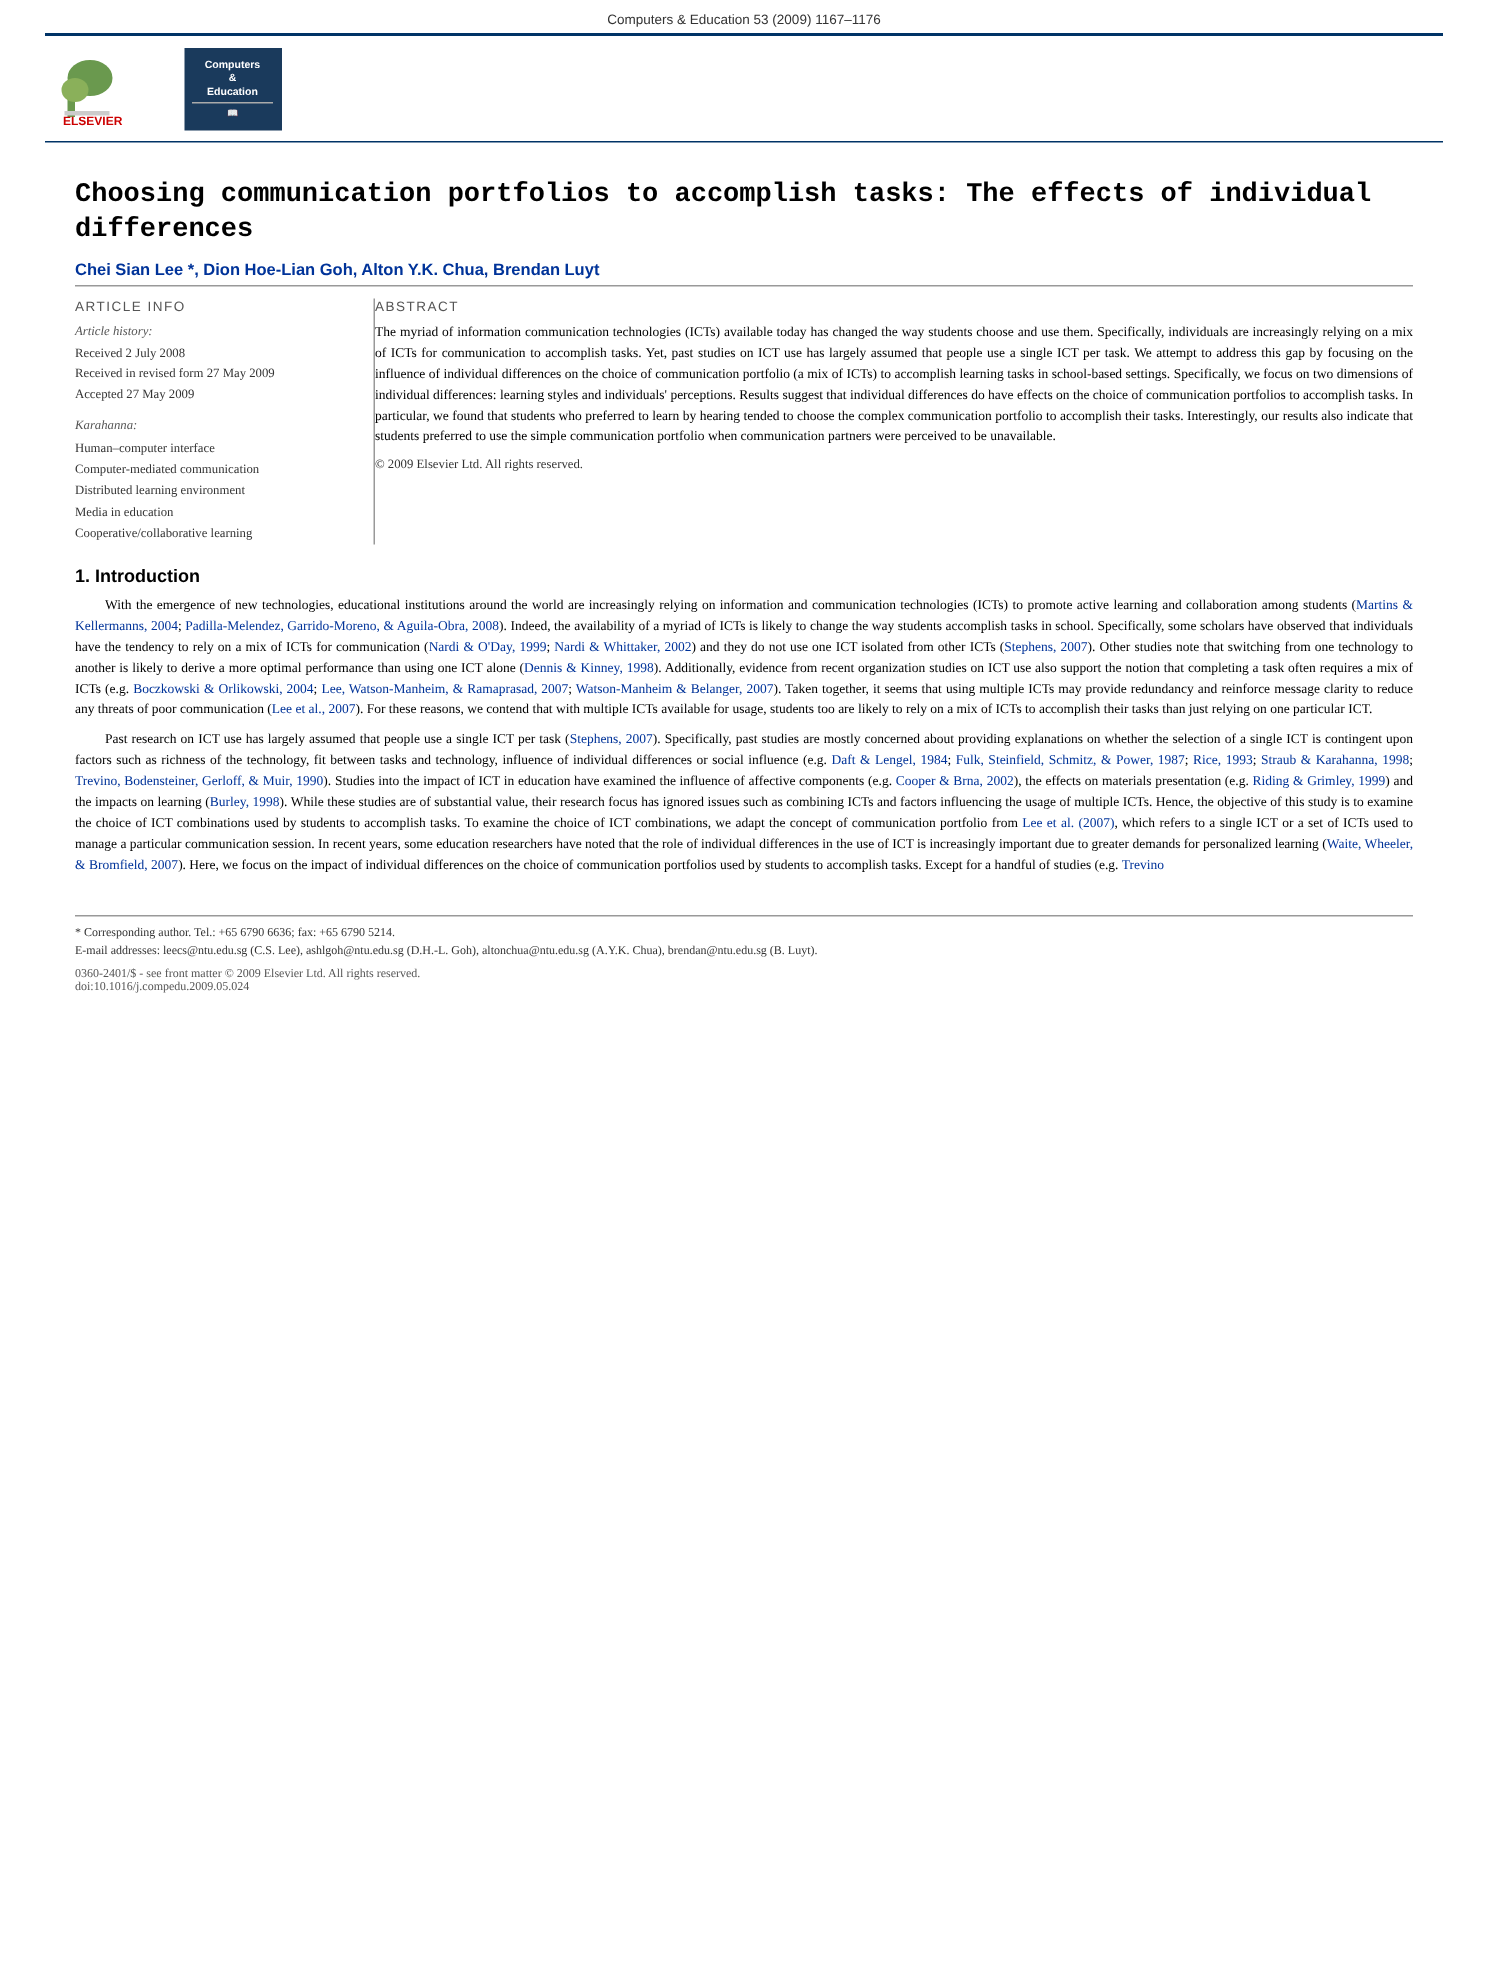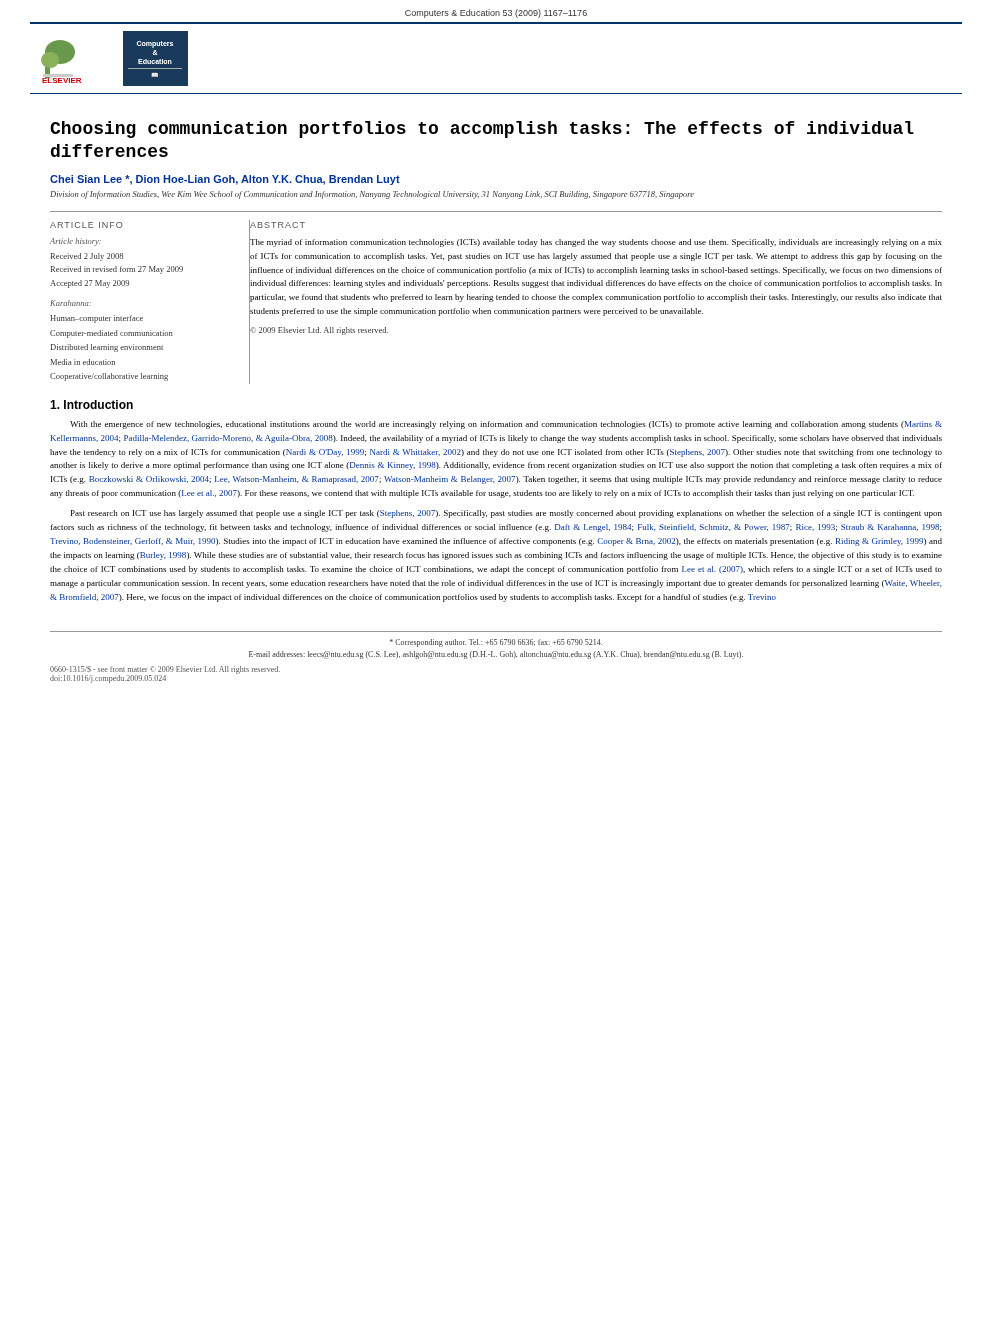--- a/index.html
+++ b/index.html
@@ -207,21 +207,20 @@
     
     .page-footer {
       border-top: 1px solid #999;
       margin: 10px 50px 0;
       padding-top: 5px;
     }
     .footnote {
       font-size: 8px;
       color: #333;
       line-height: 1.5;
-      text-align: center;
     }
     .footer-bottom {
       font-size: 8px;
       color: #555;
       margin-top: 4px;
     }
   </style>
 </head>
 <body>
 
@@ -252,21 +251,20 @@
     </div>
   </div>
 </div>
 
 <div class="main-content">
 
   <div class="article-title">Choosing communication portfolios to accomplish tasks: The effects of individual differences</div>
 
   <div class="authors">Chei Sian Lee *, Dion Hoe-Lian Goh, Alton Y.K. Chua, Brendan Luyt</div>
 
-  <div class="affiliation">Division of Information Studies, Wee Kim Wee School of Communication and Information, Nanyang Technological University, 31 Nanyang Link, SCI Building, Singapore 637718, Singapore</div>
 
   <div class="two-col">
 
     <div class="left-col">
       <div class="section-label">ARTICLE INFO</div>
 
       <div class="article-history-label">Article history:</div>
       <div class="history-item">Received 2 July 2008</div>
       <div class="history-item">Received in revised form 27 May 2009</div>
       <div class="history-item">Accepted 27 May 2009</div>
@@ -302,16 +300,16 @@
 </div>
 
 <div class="page-footer">
   <div class="footnote">
     <span>* Corresponding author. Tel.: +65 6790 6636; fax: +65 6790 5214.</span>
   </div>
   <div class="footnote">
     <span>E-mail addresses: leecs@ntu.edu.sg (C.S. Lee), ashlgoh@ntu.edu.sg (D.H.-L. Goh), altonchua@ntu.edu.sg (A.Y.K. Chua), brendan@ntu.edu.sg (B. Luyt).</span>
   </div>
   <div class="footer-bottom">
-    <div>0660-1315/$ - see front matter © 2009 Elsevier Ltd. All rights reserved.</div>
+    <div>0360-2401/$ - see front matter © 2009 Elsevier Ltd. All rights reserved.</div>
     <div>doi:10.1016/j.compedu.2009.05.024</div>
   </div>
 </div>
 
 </body></html>

